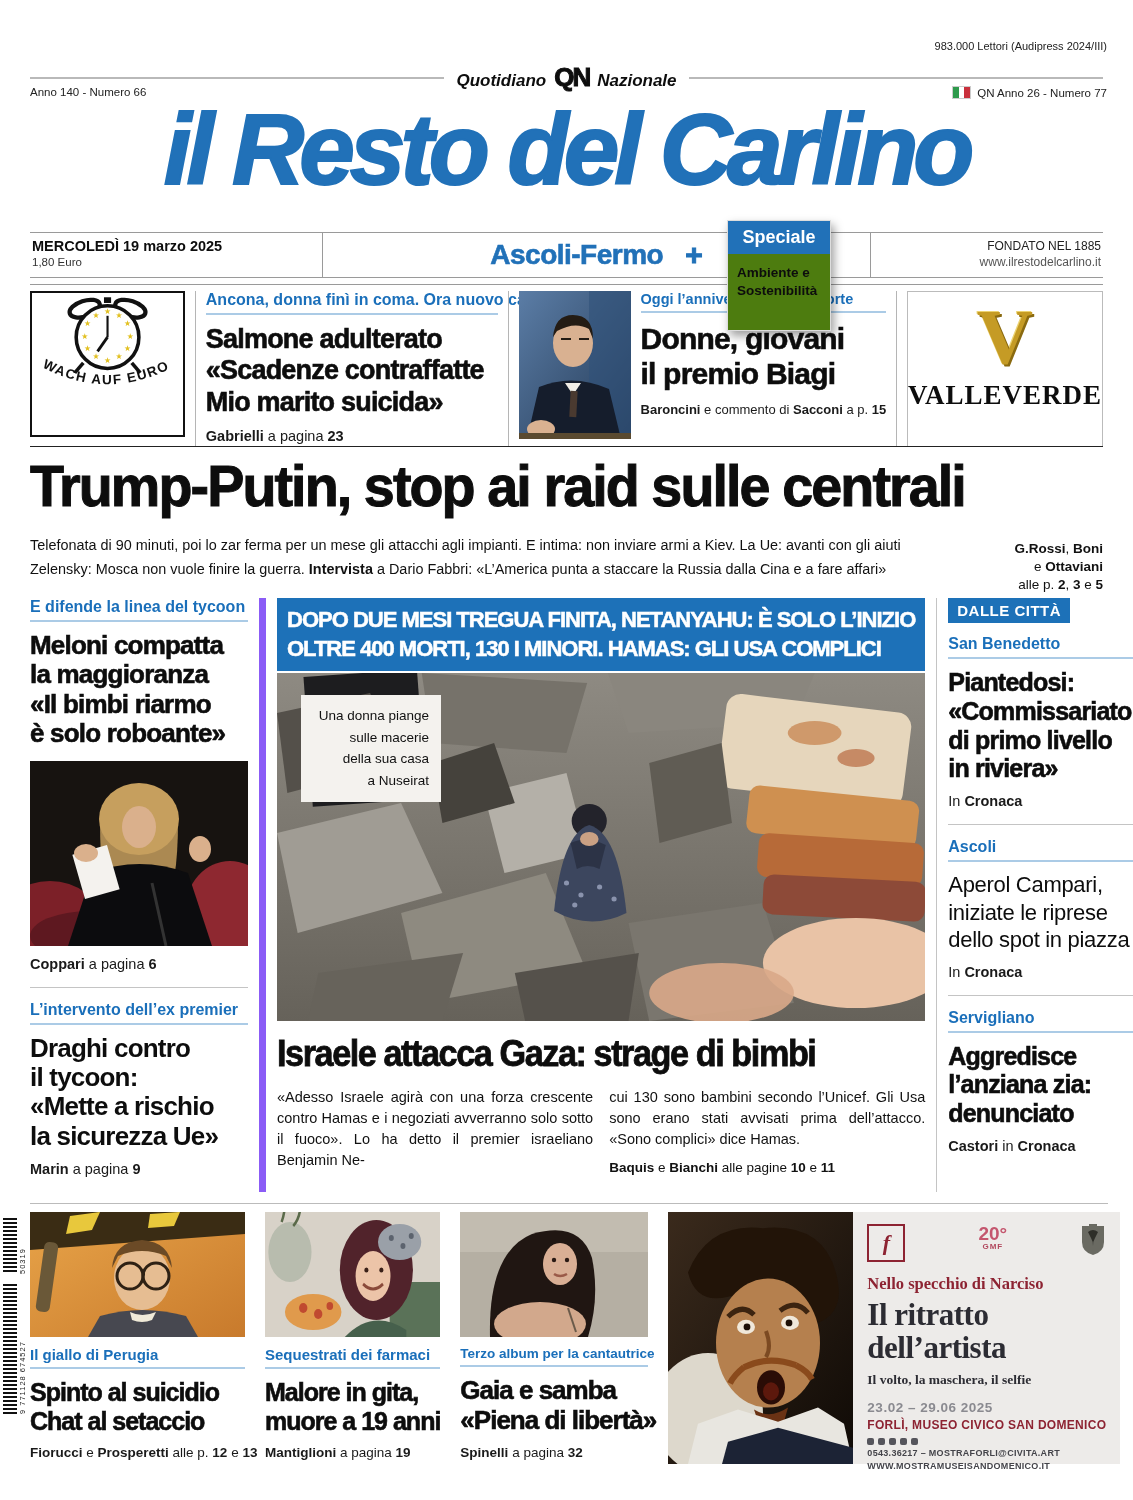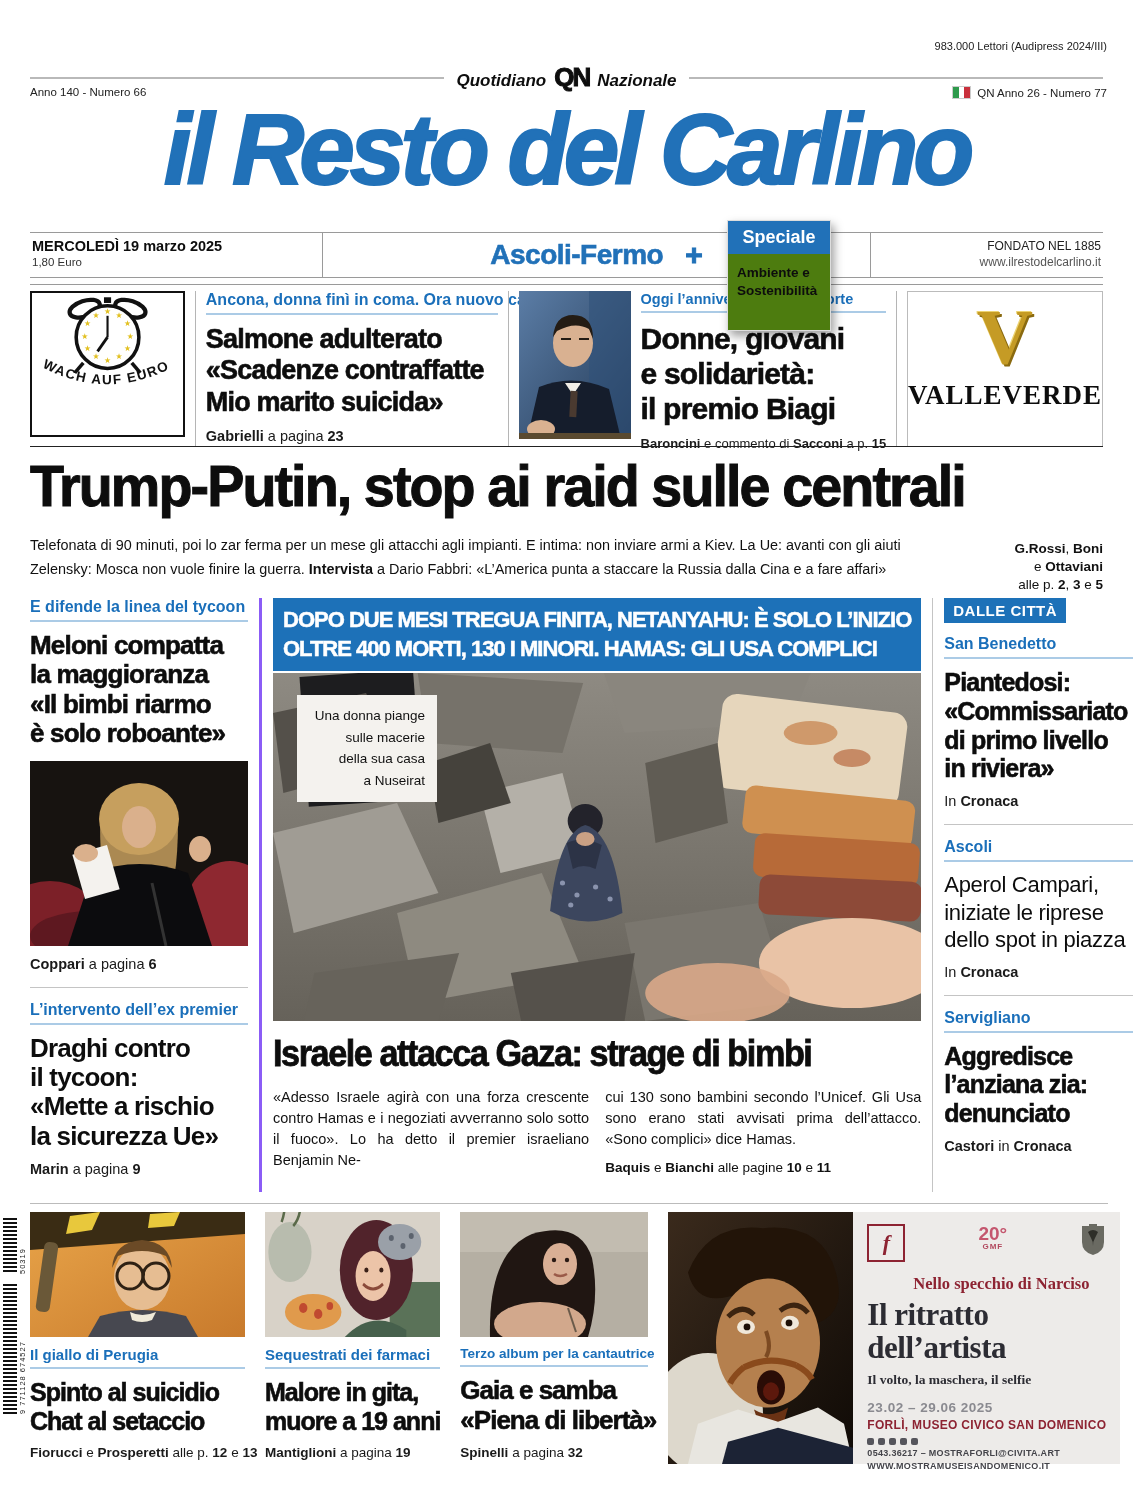--- a/index.html
+++ b/index.html
@@ -74,21 +74,21 @@
               -webkit-text-stroke:1px #0d0d0d;transform:scaleX(.96);transform-origin:left;white-space:nowrap;}
   .standfirst{margin-top:14px;width:1010px;font-size:15.5px;line-height:1.55;color:#111;
               transform:scaleX(.93);transform-origin:left;}
   .lead-credit{position:absolute;right:0;top:88px;width:150px;text-align:right;font-size:13.5px;line-height:1.35;color:#111;}
 
   
   .main-row{position:absolute;top:598px;left:30px;right:30px;height:594px;display:flex;}
   .col-left{width:218px;flex:none;}
   .col-left .hl-m{font-size:26px;line-height:1.13;}
   .divider{border-top:1px solid #c4c4c4;margin:15px 0 13px;}
-  .col-center{flex:1;margin:0 11px;padding:0 11px;border-left:3px solid #8b5cf6;border-right:1px solid #c4c4c4;}
+  .col-center{flex:1;margin:0 11px;padding:0 11px;border-left:7px solid #8b5cf6;border-right:1px solid #c4c4c4;}
   .banner{background:#1d71b8;color:#fff;padding:8px 10px;font-weight:700;font-size:22px;
           line-height:1.3;letter-spacing:-1px;-webkit-text-stroke:.5px #fff;}
   .gz-photo{position:relative;width:100%;height:348px;margin-top:2px;}
   .gz-photo svg{display:block;width:100%;height:100%;}
   .gz-caption{position:absolute;left:24px;top:22px;width:116px;background:#f4f2ee;
               padding:10px 12px;font-size:13.5px;font-weight:500;line-height:1.6;text-align:right;color:#111;}
   .gz-title{font-size:36px;font-weight:700;letter-spacing:-1.5px;color:#0d0d0d;-webkit-text-stroke:.8px #0d0d0d;
             margin-top:12px;transform:scaleX(.95);transform-origin:left;white-space:nowrap;}
   .gz-cols{display:flex;gap:16px;margin-top:12px;}
   .gz-col{flex:1;font-size:14.5px;line-height:1.45;text-align:justify;color:#111;}
@@ -117,21 +117,21 @@
   .cell-gaia .kick{font-size:13.5px;}
   .mostra{flex:1;display:flex;height:252px;}
   .mostra-paint{width:185px;flex:none;}
   .mostra-paint svg{display:block;width:100%;height:100%;}
   .mostra-panel{flex:1;background:#edebe9;padding:12px 14px 10px;}
   .logo-row{display:flex;align-items:flex-start;justify-content:space-between;margin-bottom:12px;}
   .f-logo{width:34px;height:34px;border:2px solid #8d2332;display:flex;align-items:center;justify-content:center;
           font-family:"Liberation Serif",serif;font-style:italic;font-weight:700;font-size:22px;color:#8d2332;}
   .gmf-logo{color:#c4566e;font-weight:700;font-size:19px;line-height:1;text-align:center;}
   .gmf-logo .gmf-sub{font-size:8px;letter-spacing:1px;color:#b2485e;}
-  .mostra-kick{font-family:"Liberation Serif",serif;font-weight:700;font-size:16.5px;color:#8d2332;margin-bottom:4px;margin-left:46px;}
+  .mostra-kick{font-family:"Liberation Serif",serif;font-weight:700;font-size:16.5px;color:#8d2332;margin-bottom:4px;}
   .mostra-title{font-family:"Liberation Serif",serif;font-weight:700;font-size:31px;line-height:1.08;
                 color:#2c2c33;letter-spacing:-0.5px;}
   .mostra-sub{font-family:"Liberation Serif",serif;font-weight:700;font-size:13.5px;color:#2c2c33;margin-top:7px;}
   .mostra-dates{font-size:13.5px;font-weight:700;color:#8a8a90;margin-top:12px;letter-spacing:.5px;}
   .mostra-venue{font-size:12px;font-weight:700;color:#8d2332;margin-top:3px;letter-spacing:.3px;}
   .social-row{margin-top:6px;display:flex;gap:4px;}
   .social-row i{width:7px;height:7px;background:#55555c;border-radius:2px;display:inline-block;}
   .mostra-small{font-size:9px;font-weight:700;color:#44444a;margin-top:3px;letter-spacing:.3px;}
 
   
@@ -244,21 +244,20 @@
           <path d="M8,148 L20,96 Q54,82 90,98 L102,148 Z" fill="#151d2c"></path>
           <path d="M46,92 L54,104 L62,92 Z" fill="#f0ede6"></path>
           <rect x="51" y="100" width="7" height="26" fill="#4a3a30" transform="rotate(3 54 112)"></rect>
           <ellipse cx="22" cy="138" rx="14" ry="9" fill="#d9b191"></ellipse>
           <rect x="0" y="142" width="112" height="6" fill="#5a4a30"></rect>
         </svg>
       </div>
       <div>
         <span class="kick nw">Oggi l’anniversario della morte</span>
         <div class="hl hv hl-l nw">Donne, giovani</div>
-        <div class="hl hv hl-l nw">e solidarietà:</div>
         <div class="hl hv hl-l nw">il premio Biagi</div>
         <div class="by nw">
           <b>Baroncini</b><span> e commento di </span><b>Sacconi</b><span> a p. </span><b>15</b>
         </div>
       </div>
     </div>
     <div class="vsep"></div>
     <div class="valleverde">
       <div class="vv-mark">V</div>
       <div class="vv-name">VALLEVERDE</div>

